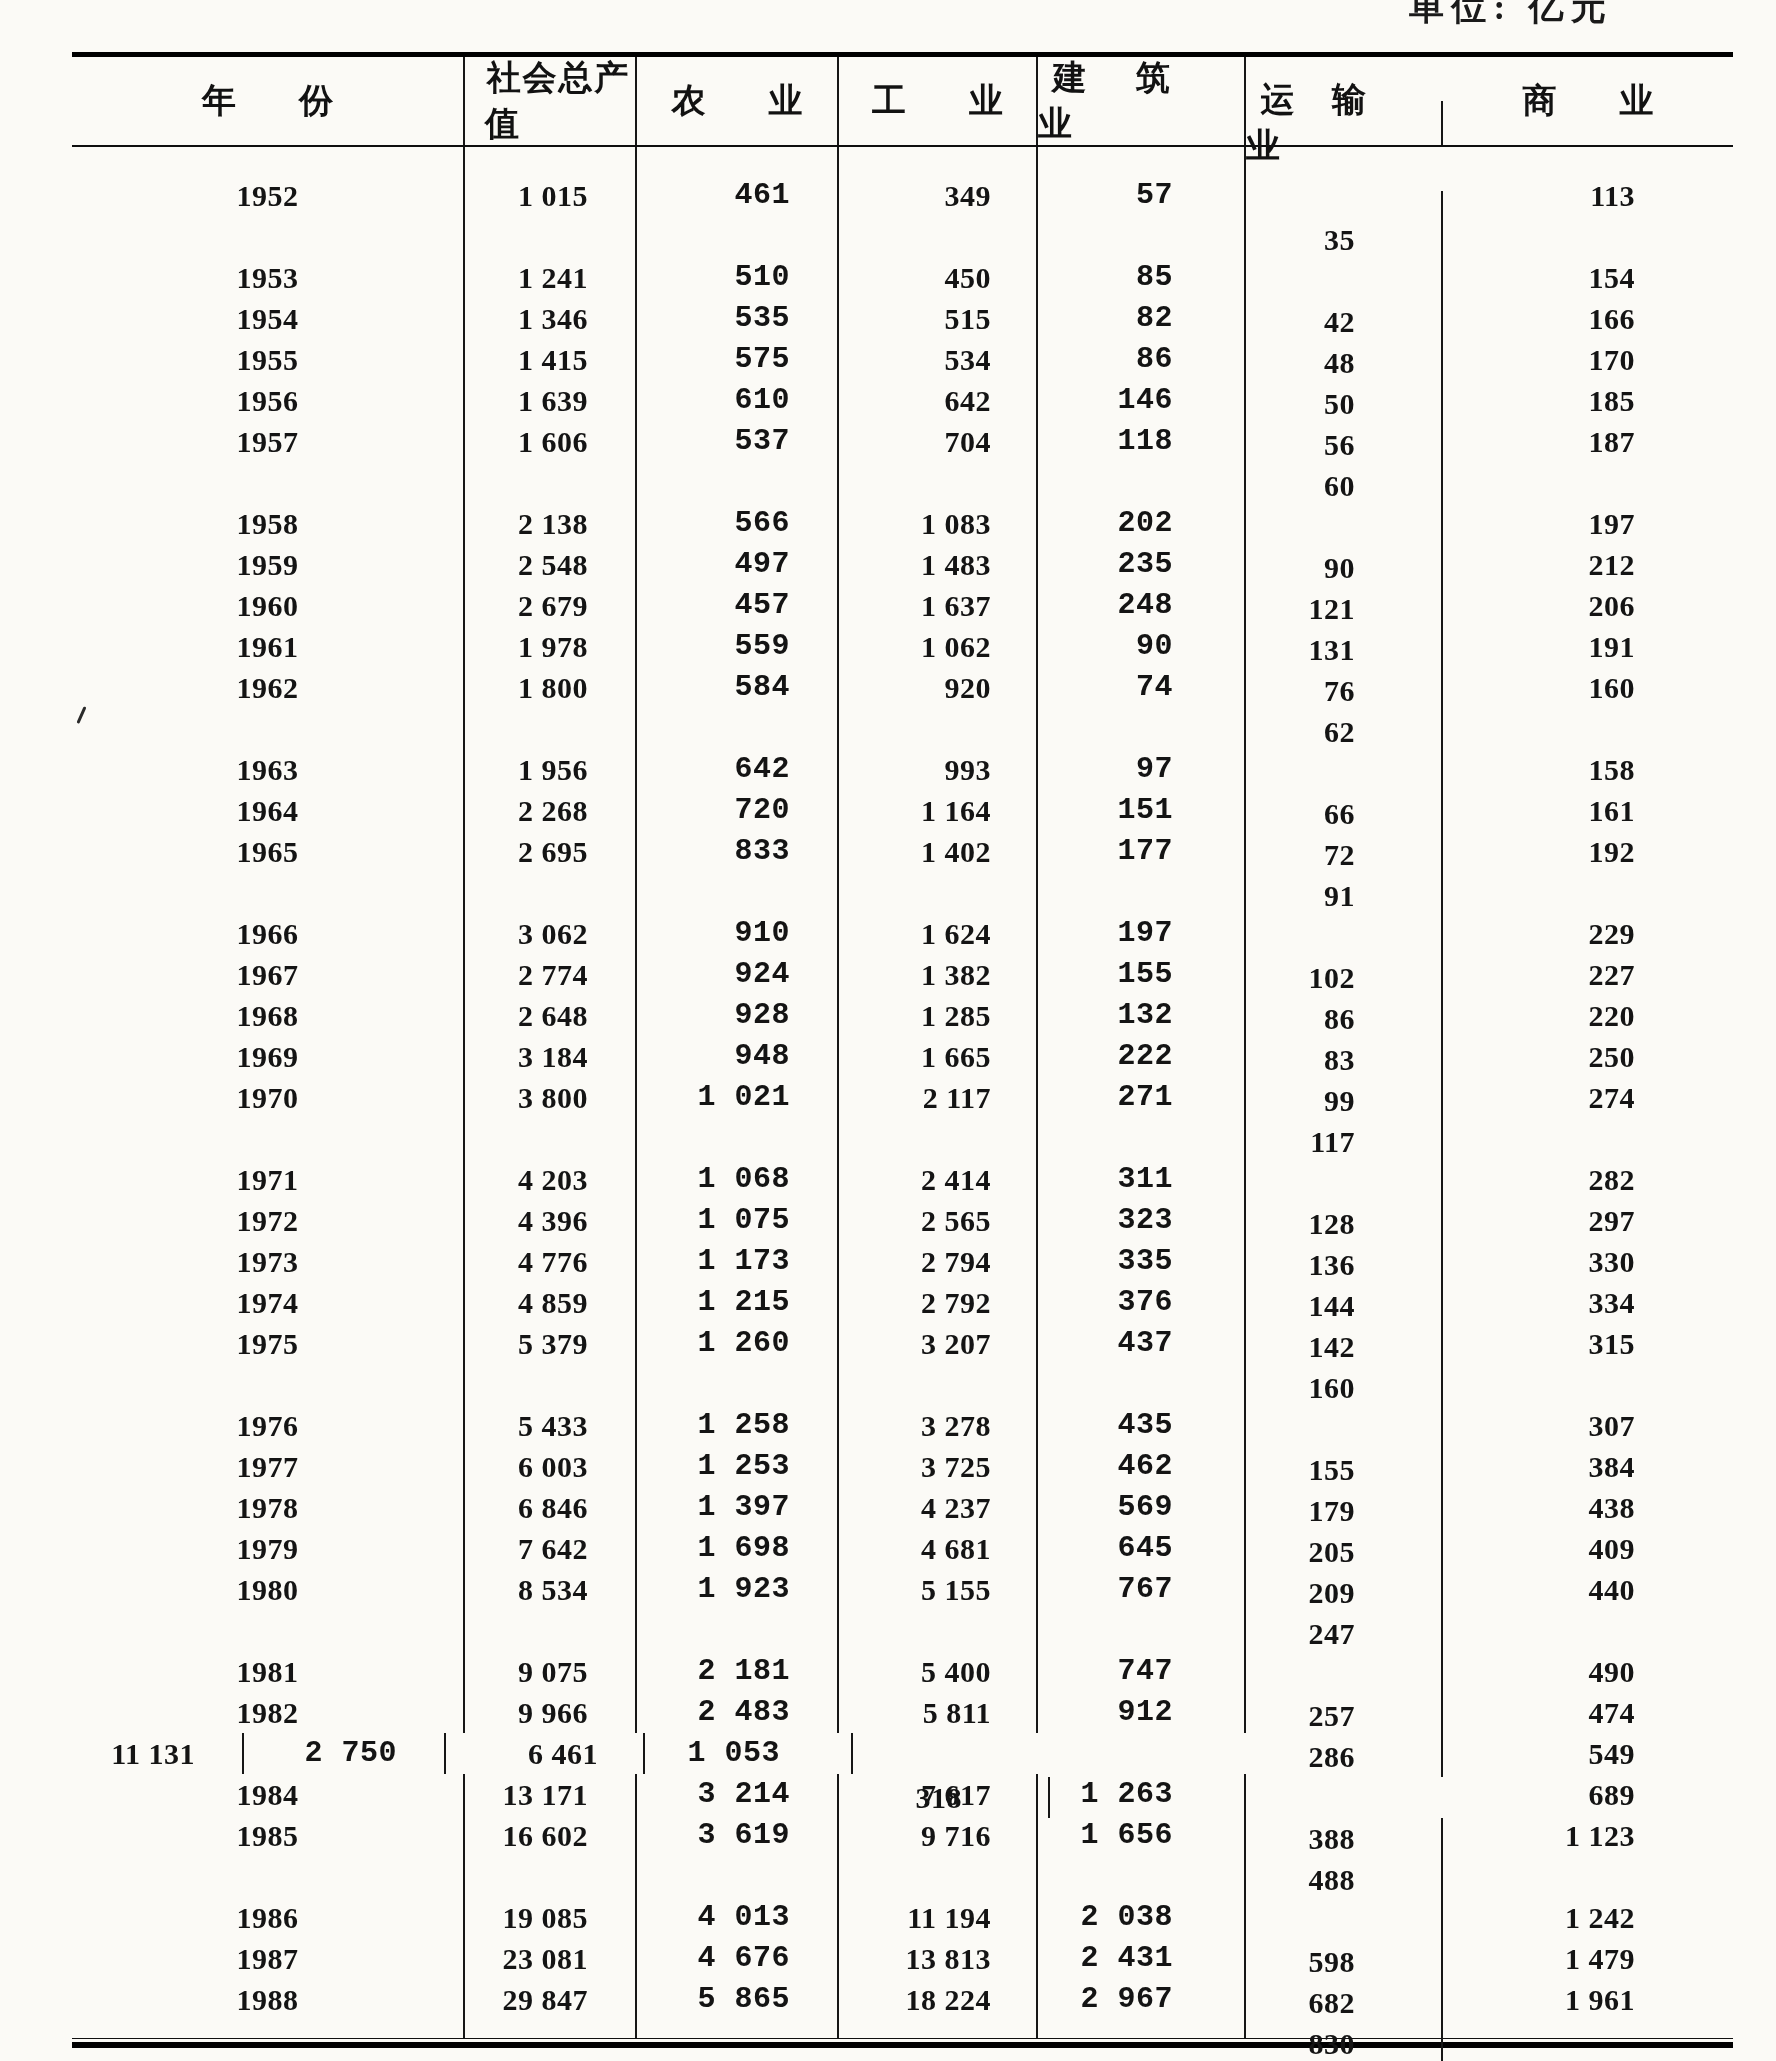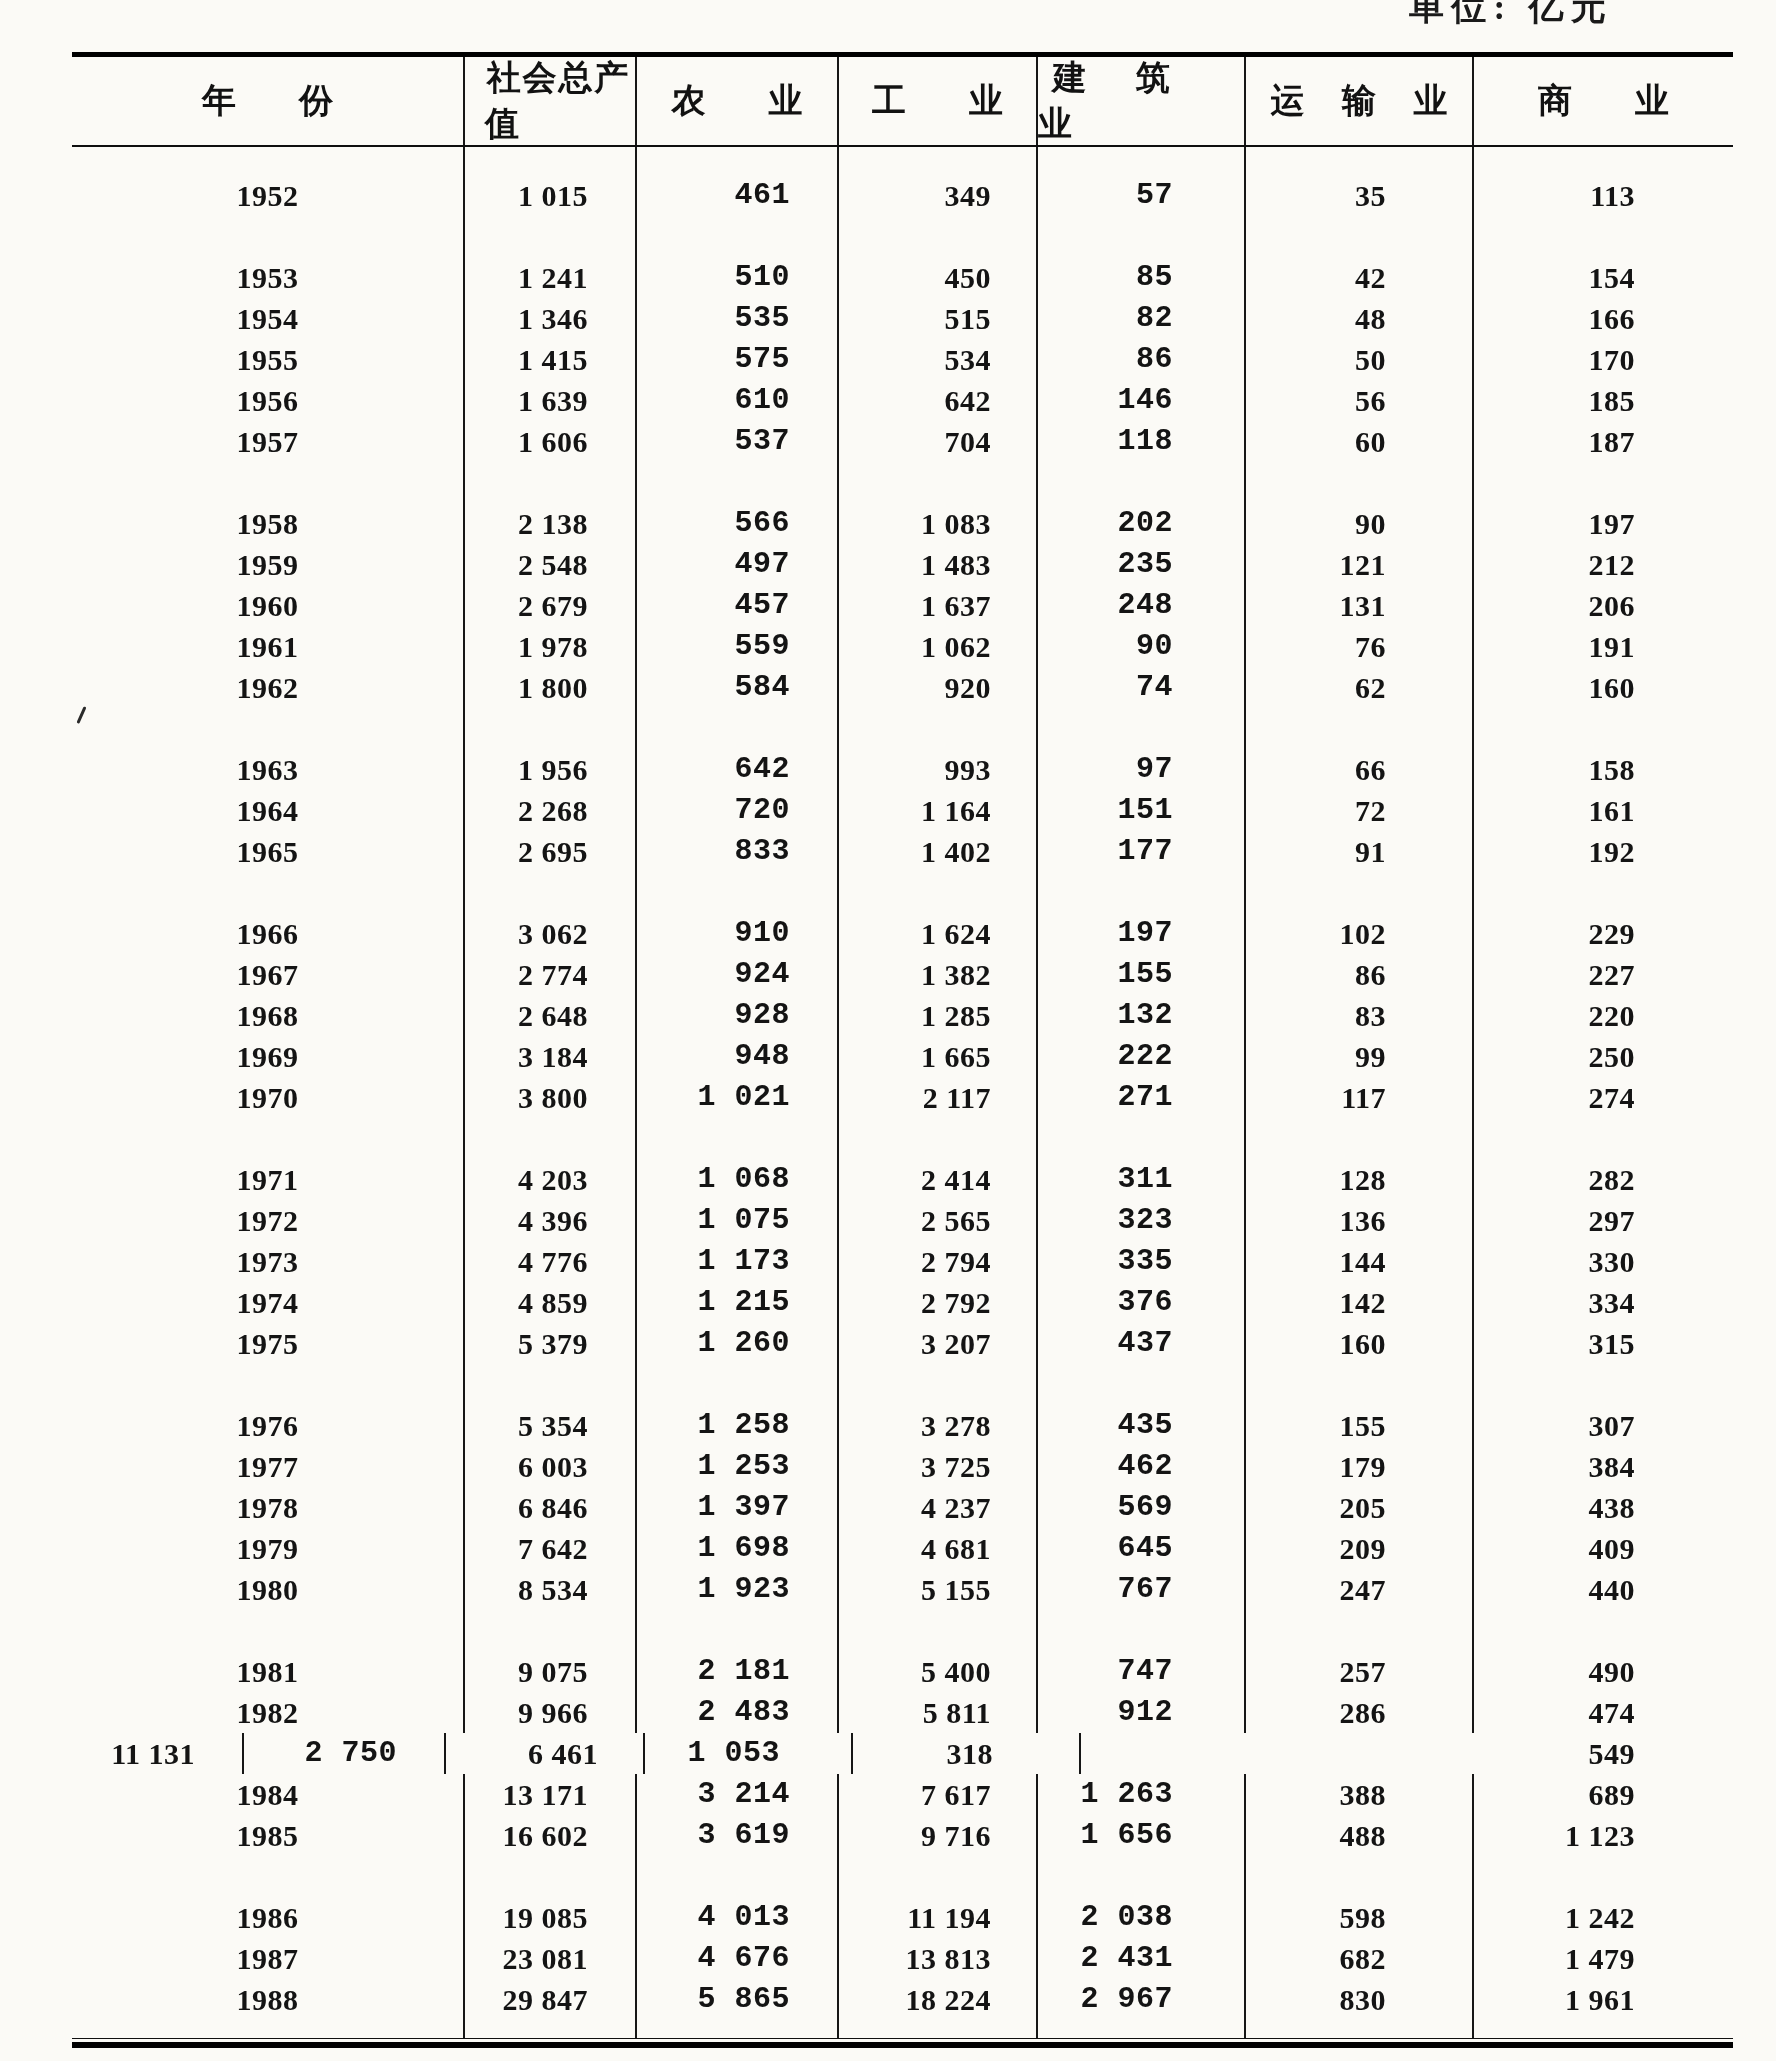--- a/index.html
+++ b/index.html
@@ -23,21 +23,21 @@
     position:absolute;left:72px;top:52px;width:1661px;
     border-top:5.5px solid #000;
   }
   .thead{display:flex;height:88px;border-bottom:2.7px solid #0e0e0e;}
   .cell{box-sizing:border-box;}
   .c0{width:393px;}
   .c1{width:172px;padding-left:20px;}
   .c2{width:202px;font-family:Liberation Mono, monospace;}
   .c3{width:199px;}
   .c4{width:208px;font-family:Liberation Mono, monospace;}
-  .c5{width:228px;}
+  .c5{width:197px;margin-top:44px;}
   .c6{flex:1;}
   .c0,.c1,.c2,.c3,.c4,.c5{border-right:2.3px solid #161616;}
   .th{
     display:flex;align-items:center;justify-content:center;
     font-size:34px;font-weight:bold;letter-spacing:14.5px;text-indent:14.5px;
     color:#121212;
   }
   .th.tight{letter-spacing:1.8px;text-indent:1.8px;}
   .tbody{}
   .row{display:flex;height:41px;}
@@ -349,21 +349,21 @@
         <div class="cell c0"></div>
         <div class="cell c1"></div>
         <div class="cell c2"></div>
         <div class="cell c3"></div>
         <div class="cell c4"></div>
         <div class="cell c5"></div>
         <div class="cell c6"></div>
       </div>
       <div class="row body-row">
         <div class="cell c0 year">1976</div>
-        <div class="cell c1 num">5 354</div>
+        <div class="cell c1 num">5 433</div>
         <div class="cell c2 num">1 258</div>
         <div class="cell c3 num">3 278</div>
         <div class="cell c4 num">435</div>
         <div class="cell c5 num">155</div>
         <div class="cell c6 num">307</div>
       </div>
       <div class="row body-row">
         <div class="cell c0 year">1977</div>
         <div class="cell c1 num">6 003</div>
         <div class="cell c2 num">1 253</div>

